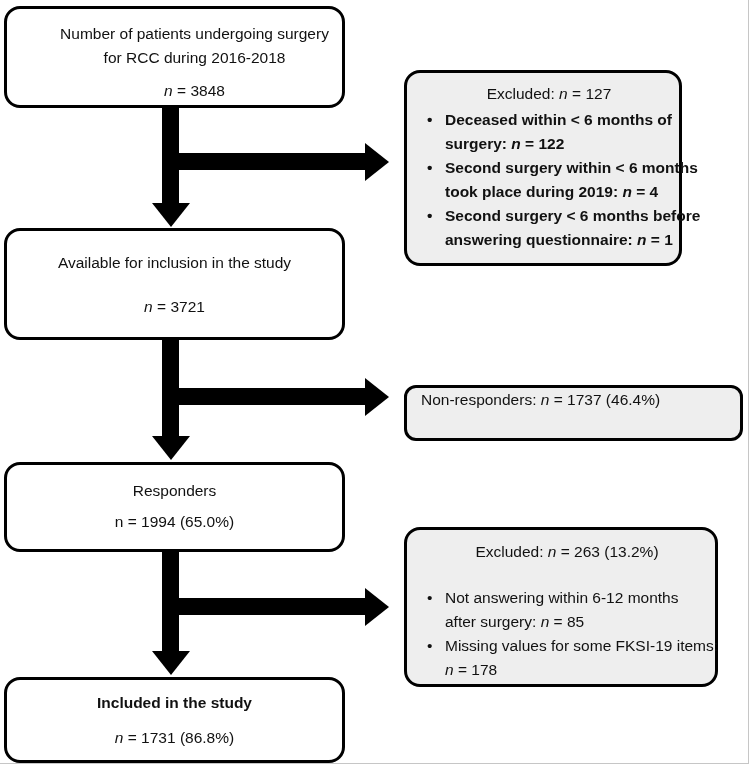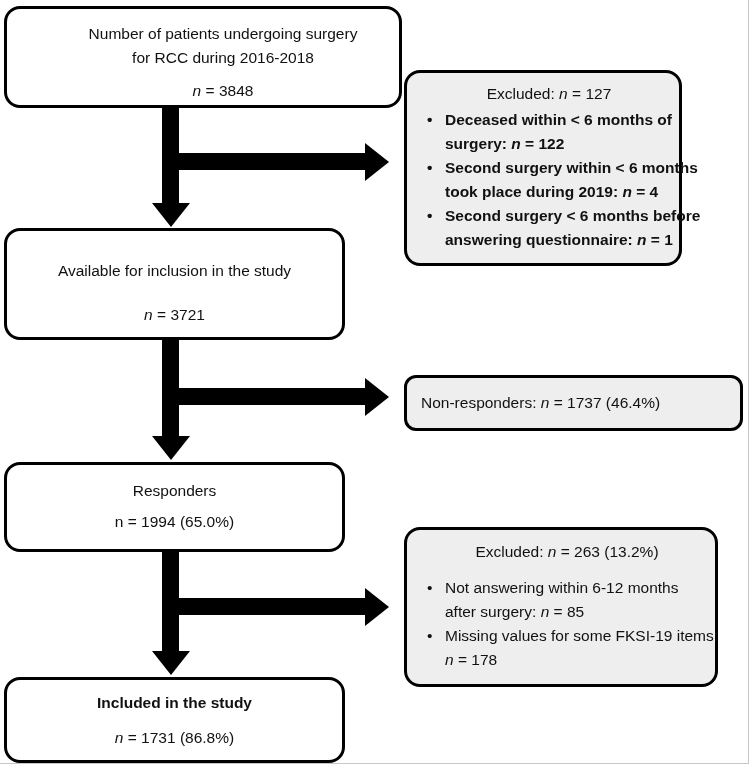--- a/index.html
+++ b/index.html
@@ -48,21 +48,21 @@
   .bullet { display: flex; }
   .bullet::before {
     content: "\2022";
     flex: 0 0 18px;
     line-height: 24px;
     text-align: left;
   }
   .bullet-lines { flex: 1 1 auto; }
   .single-line-box {
     display: flex;
-    align-items: center;
+    margin-top: 10px;
   }
   
   .stem-v { position: absolute; width: 17px; background: var(--arrow); }
   .stem-h { position: absolute; height: 17px; background: var(--arrow); }
   .head-down {
     position: absolute; width: 0; height: 0;
     border-left: 19px solid transparent;
     border-right: 19px solid transparent;
     border-top: 24px solid var(--arrow);
   }
@@ -72,21 +72,21 @@
     border-bottom: 19px solid transparent;
     border-left: 24px solid var(--arrow);
   }
   i { font-style: italic; }
 </style>
 </head>
 <body>
 
 <div class="canvas">
 
-  <div class="fbox" style="left:4px; top:6px; width:398px; height:102px; padding-top:13px;padding-left:40px;">
+  <div class="fbox" style="left:4px; top:6px; width:341px; height:102px; padding-top:13px;padding-left:40px;">
     <div class="line">Number of patients undergoing surgery</div>
     <div class="line">for RCC during 2016-2018</div>
     <div class="n-line" style="margin-top:9px;"><i>n</i> = 3848</div>
   </div>
 
   <div class="stem-v" style="left:162px; top:108px; height:95px;"></div>
   <div class="head-down" style="left:152px; top:203px;"></div>
   <div class="stem-h" style="left:162px; top:153px; width:203px;"></div>
   <div class="head-right" style="left:365px; top:143px;"></div>
 
@@ -107,21 +107,21 @@
       </div>
       <div class="bullet">
         <div class="bullet-lines">
           <div class="line">Second surgery &lt; 6 months before</div>
           <div class="line">answering questionnaire: <i>n</i> = 1</div>
         </div>
       </div>
     </div>
   </div>
 
-  <div class="fbox" style="left:4px; top:228px; width:341px; height:112px; padding-top:28px;">
+  <div class="fbox" style="left:4px; top:228px; width:341px; height:112px; padding-top:20px;">
     <div class="line">Available for inclusion in the study</div>
     <div class="n-line" style="margin-top:20px;"><i>n</i> = 3721</div>
   </div>
 
   <div class="stem-v" style="left:162px; top:340px; height:96px;"></div>
   <div class="head-down" style="left:152px; top:436px;"></div>
   <div class="stem-h" style="left:162px; top:388px; width:203px;"></div>
   <div class="head-right" style="left:365px; top:378px;"></div>
 
   <div class="sbox single-line-box" style="left:404px; top:375px; width:339px; height:56px; border-radius:12px; padding-left:14px;">
@@ -133,21 +133,21 @@
     <div class="n-line" style="margin-top:7px;">n = 1994 (65.0%)</div>
   </div>
 
   <div class="stem-v" style="left:162px; top:552px; height:99px;"></div>
   <div class="head-down" style="left:152px; top:651px;"></div>
   <div class="stem-h" style="left:162px; top:598px; width:203px;"></div>
   <div class="head-right" style="left:365px; top:588px;"></div>
 
   <div class="sbox" style="left:404px; top:527px; width:314px; height:160px; padding:10px 8px 0 20px;">
     <div class="sbox-header">Excluded: <i>n</i> = 263 (13.2%)</div>
-    <div class="bullets" style="margin-top:12px;">
+    <div class="bullets" style="margin-top:22px;">
       <div class="bullet">
         <div class="bullet-lines">
           <div class="line">Not answering within 6-12 months</div>
           <div class="line">after surgery: <i>n</i> = 85</div>
         </div>
       </div>
       <div class="bullet">
         <div class="bullet-lines">
           <div class="line">Missing values for some FKSI-19 items:</div>
           <div class="line"><i>n</i> = 178</div>

